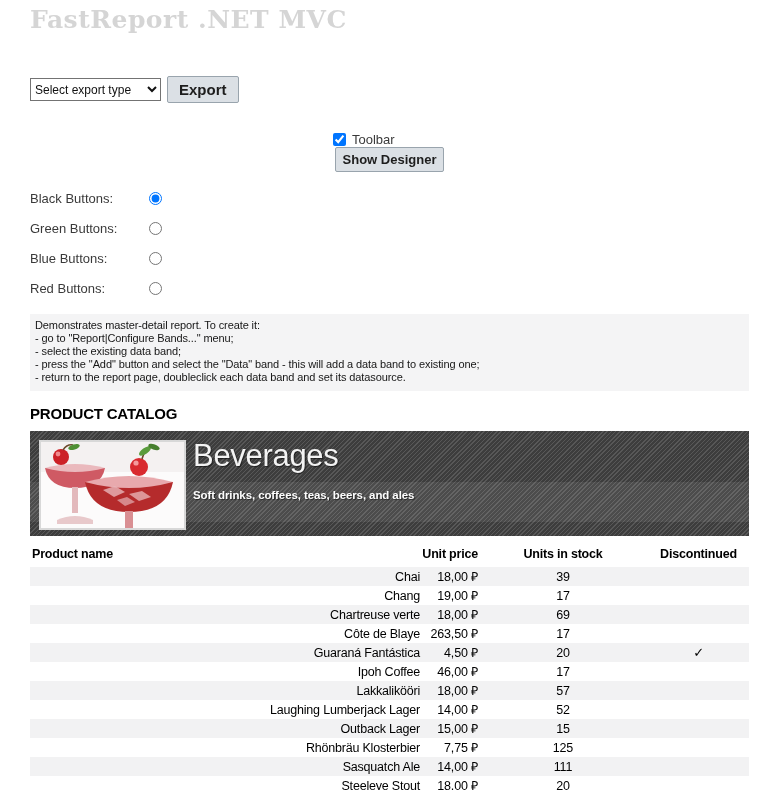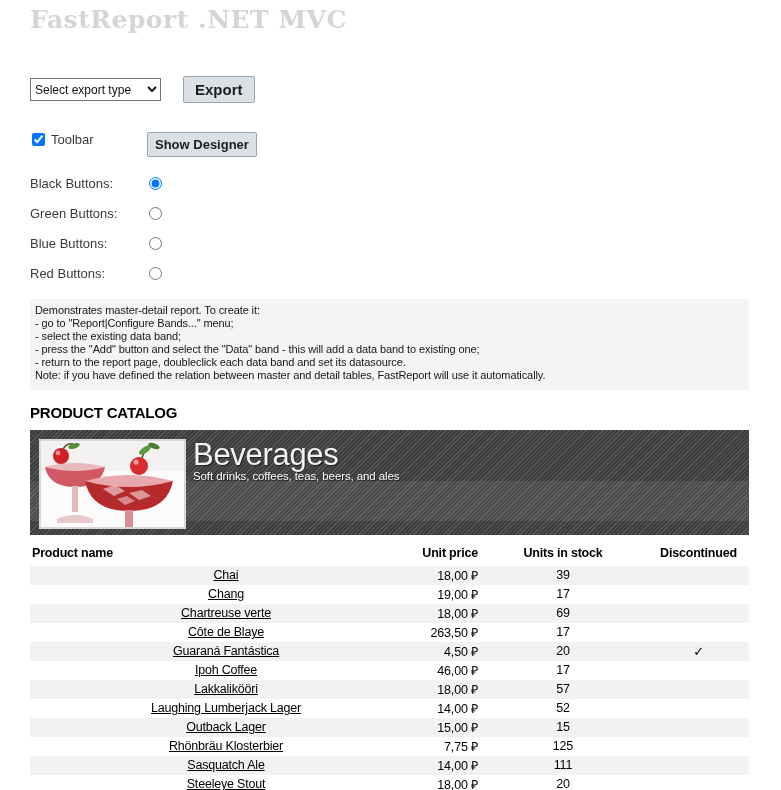--- a/index.html
+++ b/index.html
@@ -13,36 +13,36 @@
   .container { padding:6px 32px 0 30px; width:781px; }
 
   
   .page-title {
     font-family:"DejaVu Serif","Liberation Serif",serif;
     font-size:25px; font-weight:700; letter-spacing:.5px;
     color:#d5d5d5; margin:0; line-height:1.1;
   }
 
   
-  .export-row { display:flex; align-items:center; gap:22px; margin-top:39px; height:34px; }
+  .export-row { display:flex; align-items:center; gap:6px; margin-top:39px; height:34px; }
   .export-select {
     height:23px; min-width:131px; font-size:12px; color:#111;
     border:1px solid #737373; background:#fff; border-radius:0;
     font-family:"Liberation Sans", sans-serif;
   }
   .btn {
     background:#dbe0e5; border:1px solid #99a4ad; border-radius:2px;
     color:#1d1d1d; font-weight:700; cursor:pointer;
     font-family:"Liberation Sans", sans-serif;
   }
   .btn-export { font-size:15px; padding:4px 11px; }
   .btn-designer { font-size:13px; padding:4px 7px; }
 
   
-  .toolbar-row { display:flex; align-items:flex-start; margin-top:25px; }
+  .toolbar-row { display:flex; align-items:center; margin-top:25px;flex-direction:column; }
   .toolbar-check-wrap { display:flex; align-items:center; width:117px; }
   .toolbar-check-wrap input { margin:0 6px 0 2px; }
   .check-label { font-size:13px; color:#3a3a3a; }
 
   
   .radio-group { margin-top:12px; }
   .radio-row { display:flex; align-items:center; height:30px; }
   .radio-row .lbl { width:119px; font-size:13px; color:#3a3a3a; }
   .radio-row input { margin:0; }
 
@@ -71,39 +71,39 @@
     position:absolute; left:9px; top:9px; width:147px; height:90px;
     border:2px solid #d8d8d8; background:#fff;
   }
   .banner-img svg { display:block; width:100%; height:100%; }
   .banner-title {
     position:absolute; left:163px; top:7px; color:#f3f3f3;
     font-size:31px; font-weight:400; letter-spacing:-0.3px;
     text-shadow:1px 1px 1px rgba(0,0,0,0.55);
   }
   .banner-sub {
-    position:absolute; left:163px; top:40px; color:#fdfdfd;
-    font-size:11.5px; font-weight:400; letter-spacing:-0.1px;
+    position:absolute; left:163px; top:58px; color:#fdfdfd;
+    font-size:11.5px; font-weight:700; letter-spacing:-0.1px;
     text-shadow:1px 1px 1px rgba(0,0,0,0.55);
   }
 
   
   .catalog-table { width:719px; border-collapse:collapse; margin-top:8px; table-layout:fixed; }
   .catalog-table th {
     font-size:12.5px; font-weight:700; color:#000; padding:3px 0 6px 0;
     letter-spacing:-0.2px;
   }
   .catalog-table th.c1 { text-align:left; padding-left:2px; }
   .catalog-table th.c2 { text-align:right; }
   .catalog-table th.c3 { text-align:center; }
   .catalog-table th.c4 { text-align:center; }
   .catalog-table td {
     font-size:12.5px; color:#000; height:19px; padding:0; letter-spacing:-0.2px;
   }
-  .catalog-table td.c1 { text-align:center; padding-left:2px;text-decoration:underline; }
+  .catalog-table td.c1 { text-align:right; padding-left:2px; }
   .catalog-table td.c2 { text-align:right; }
   .catalog-table td.c3 { text-align:center; }
   .catalog-table td.c4 { text-align:center; font-size:13px; }
   .catalog-table tbody tr:nth-child(odd) { background:#f2f2f3; }
 </style>
 </head>
 <body>
 
 <div class="container">
 
@@ -150,21 +150,20 @@
   <div class="desc-line">Demonstrates master-detail report. To create it:</div>
 
   <div class="desc-line">- go to "Report|Configure Bands..." menu;</div>
 
   <div class="desc-line">- select the existing data band;</div>
 
   <div class="desc-line">- press the "Add" button and select the "Data" band - this will add a data band to existing one;</div>
 
   <div class="desc-line">- return to the report page, doubleclick each data band and set its datasource.</div>
 
-  <div class="desc-line">Note: if you have defined the relation between master and detail tables, FastReport will use it automatically.</div>
 </div>
 
   <div class="catalog-title">PRODUCT CATALOG</div>
 
   <div class="banner">
     <div class="banner-light-band"></div>
     <div class="banner-img">
       <svg viewBox="0 0 143 86" preserveAspectRatio="none">
         <rect width="143" height="86" fill="#fcfbfb"></rect>
         <rect width="143" height="30" fill="#f4f1f1"></rect>

